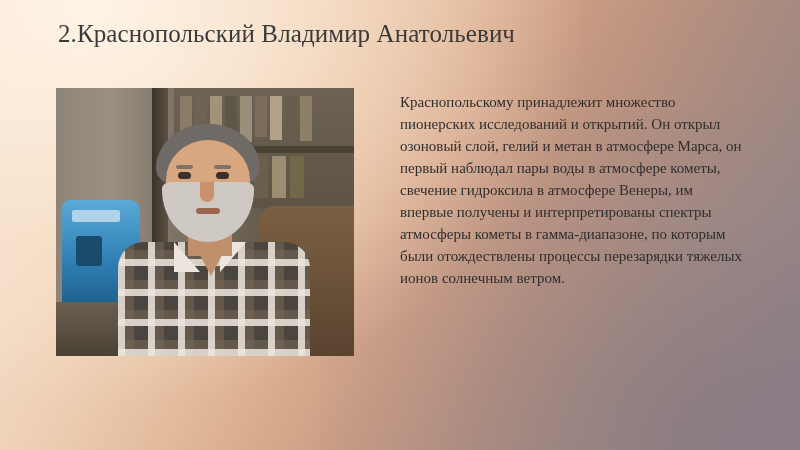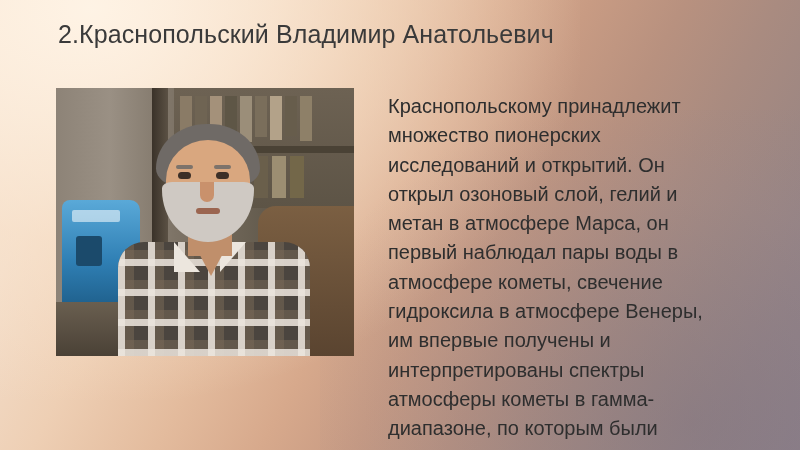--- a/index.html
+++ b/index.html
@@ -22,20 +22,21 @@
         #eecfb4 26%,
         #e3bb9d 38%,
         #d7a98c 48%,
         #c89b83 57%,
         #b8917f 66%,
         #a98b80 75%,
         #9e8782 83%,
         #958385 91%,
         #8e8088 100%);
     overflow: hidden;
+    font-family: Liberation Serif, serif;
   }
   
   .slide::before {
     content: "";
     position: absolute;
     left: -120px;
     top: -160px;
     width: 700px;
     height: 560px;
     background: radial-gradient(ellipse at 30% 30%, rgba(255,244,230,0.95) 0%, rgba(250,228,205,0.55) 42%, rgba(245,215,188,0.0) 72%);
@@ -318,24 +319,24 @@
     left: 86px;
     top: 120px;
     width: 34px;
     height: 32px;
     background: #c08f6b;
     clip-path: polygon(0 0, 100% 0, 50% 100%);
   }
 
   .body-text {
     position: absolute;
-    left: 388px;
+    left: 400px;
     top: 92px;
     width: 344px;
-    font-size: 20px;
+    font-size: 15px;
     line-height: 1.465;
     color: #2e2e2e;
     z-index: 3;
   }
 </style>
 </head>
 <body>
 
 <div class="slide">
 

